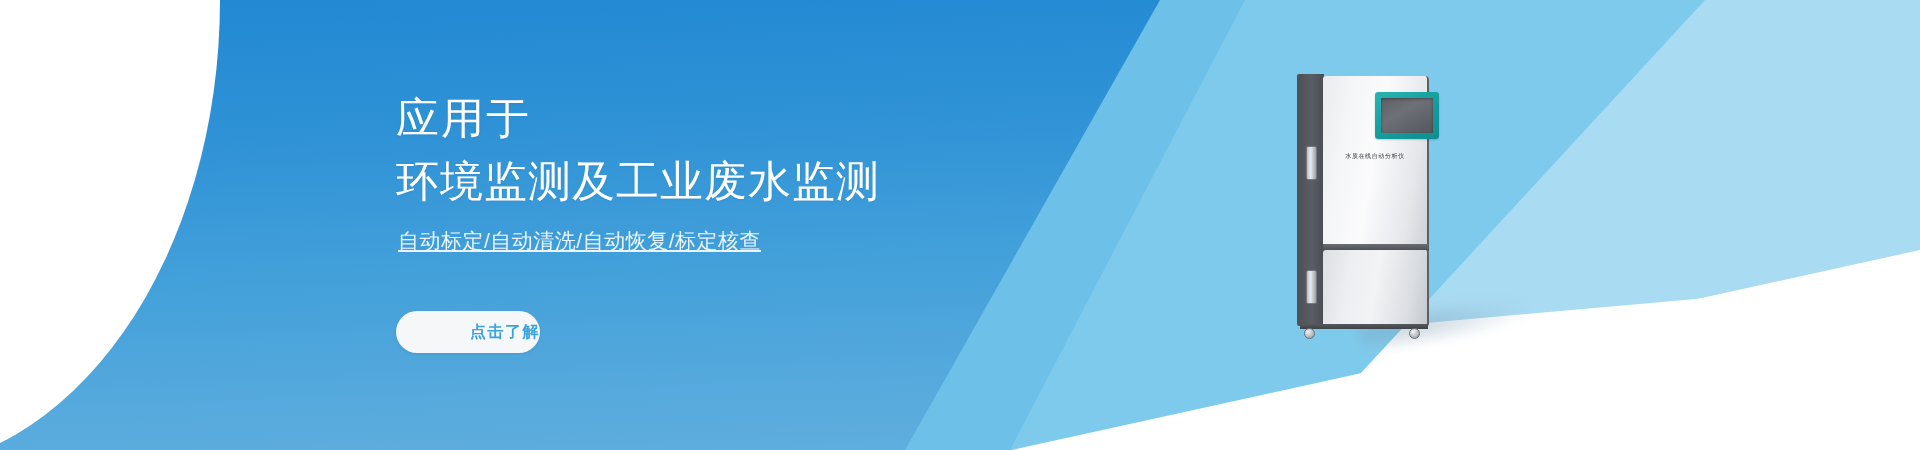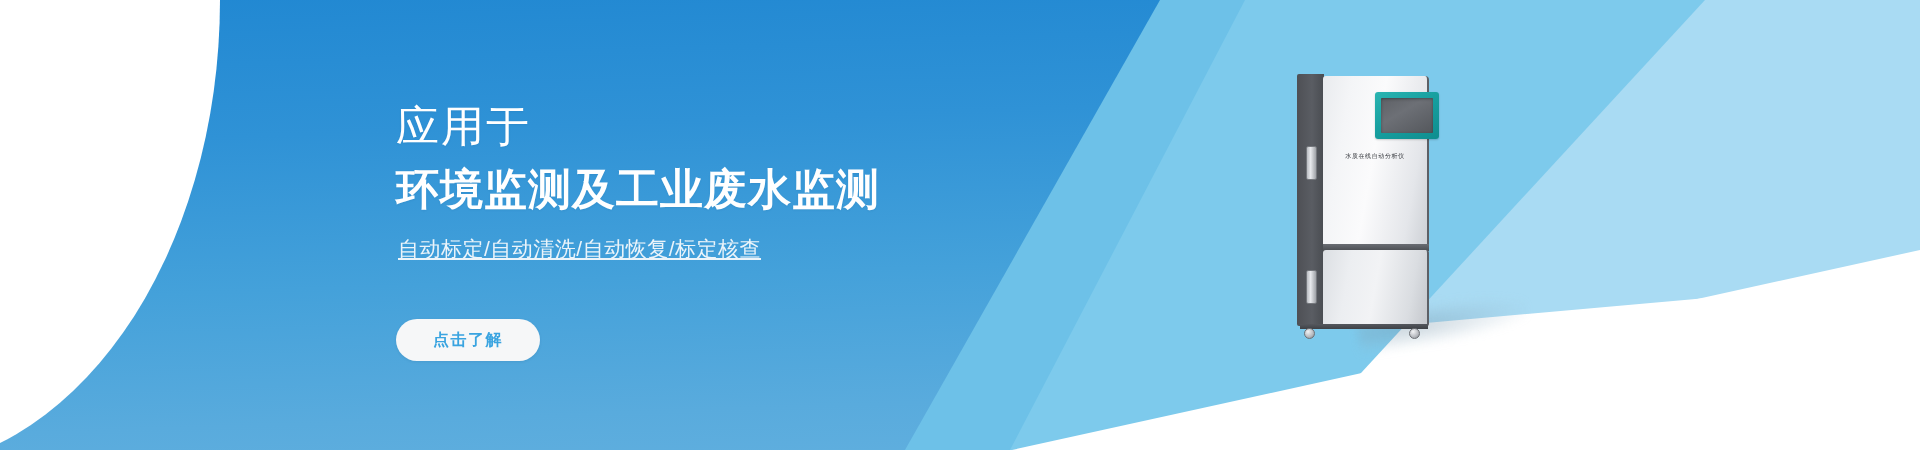--- a/index.html
+++ b/index.html
@@ -64,38 +64,38 @@
   
   .bg-white-sweep {
     background: #ffffff;
     clip-path: polygon(1012px 450px, 1920px 250px, 1920px 450px);
   }
 
   
   .content {
     position: absolute;
     left: 396px;
-    top: 8px;
+    top: 0;
     width: 760px;
     height: 362px;
   }
 
   .headline {
     position: absolute;
     top: 58px;
     left: 0;
     color: #ffffff;
     font-size: 43px;
     line-height: 1.47;
     font-weight: 400;
     letter-spacing: 2px;
     white-space: pre;
     text-shadow: 0 1px 2px rgba(20,80,130,0.10);
   }
-  .headline-l2 { letter-spacing: 1px; font-weight: bold; }
+  .headline-l2 { letter-spacing: 1px; }
 
   .subtitle {
     position: absolute;
     top: 227px;
     left: 2px;
     color: #f2f8fc;
     font-size: 21px;
     letter-spacing: 0.5px;
     font-weight: 400;
     opacity: 0.96;
@@ -112,20 +112,21 @@
     border-radius: 21px;
     background: #f6f7f8;
     color: #3aa4e0;
     font-family: "Liberation Sans", "DejaVu Sans", sans-serif;
     font-size: 16px;
     font-weight: 700;
     letter-spacing: 1.5px;
     cursor: pointer;
     box-shadow: 0 1px 3px rgba(10,60,100,0.10);
     padding: 0;
+    text-align: right;
   }
 
   
   .device-wrap {
     position: absolute;
     left: 1297px;
     top: 74px;
     width: 160px;
     height: 262px;
   }

